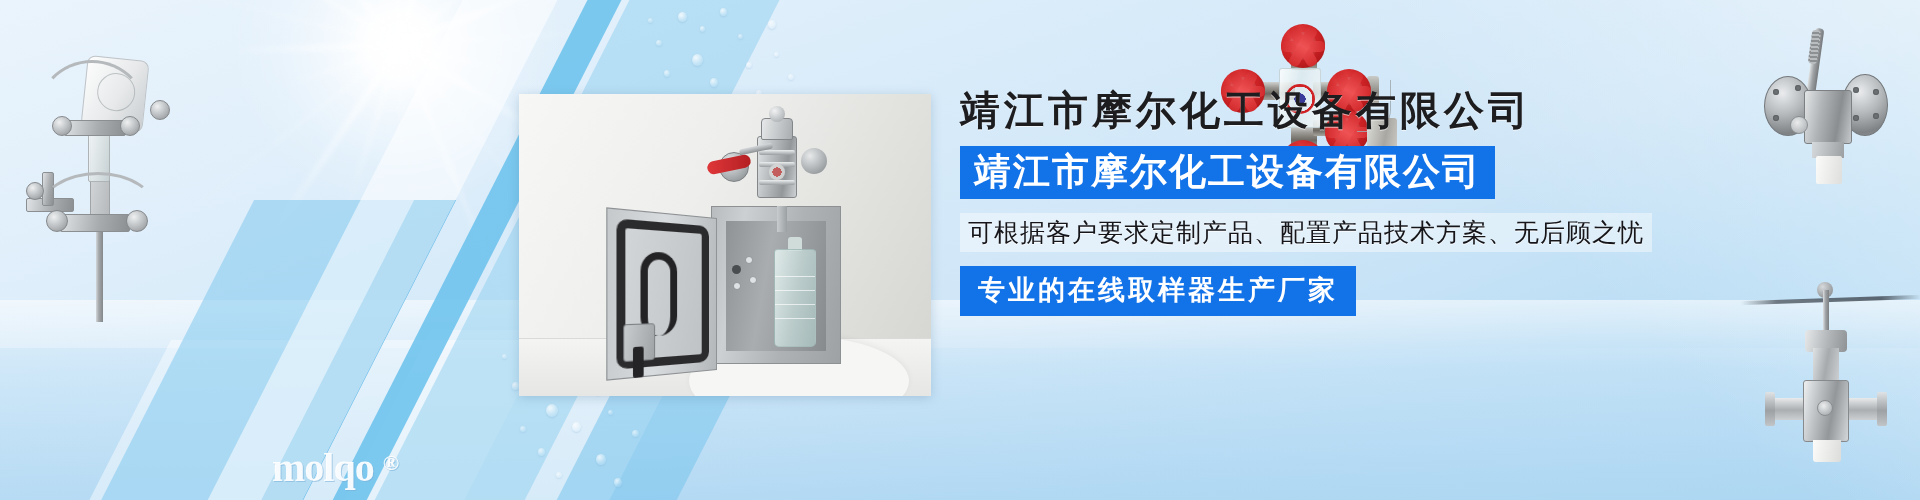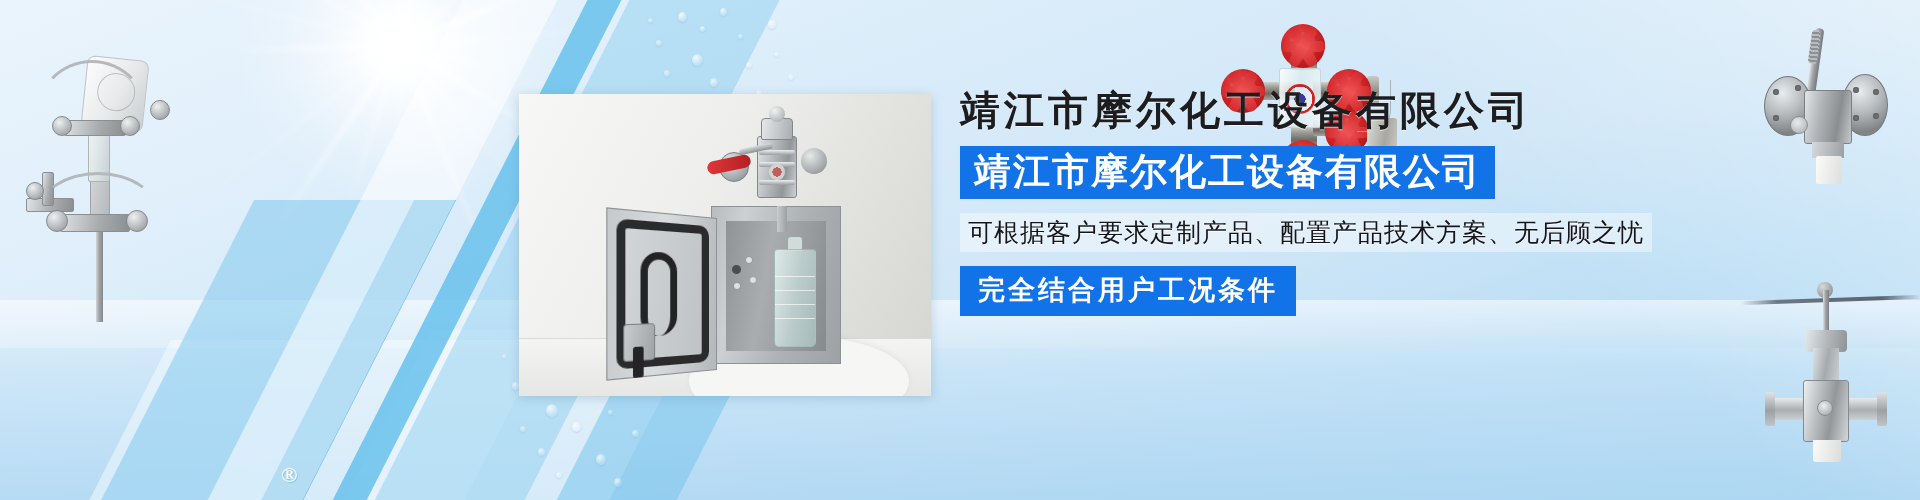--- a/index.html
+++ b/index.html
@@ -672,21 +672,22 @@
     <div class="gt-bottom"></div>
   </div>
 
   <div class="textblock">
     <div class="company-name">靖江市摩尔化工设备有限公司</div>
 
     <div class="hl-bar tagline-main">靖江市摩尔化工设备有限公司</div>
 
     <div class="subline">可根据客户要求定制产品、配置产品技术方案、无后顾之忧</div>
 
-    <div class="hl-bar custom-bar">完全结合用户工况条件</div>
+    <div class="hl-bar custom-bar">专业的在线取样器生产厂家</div>
 
   </div>
 
   <div class="watermark">
+    <span class="wm-text">molqo</span>
     <span class="wm-reg">®</span>
   </div>
 
 </div>
 
 </body></html>

